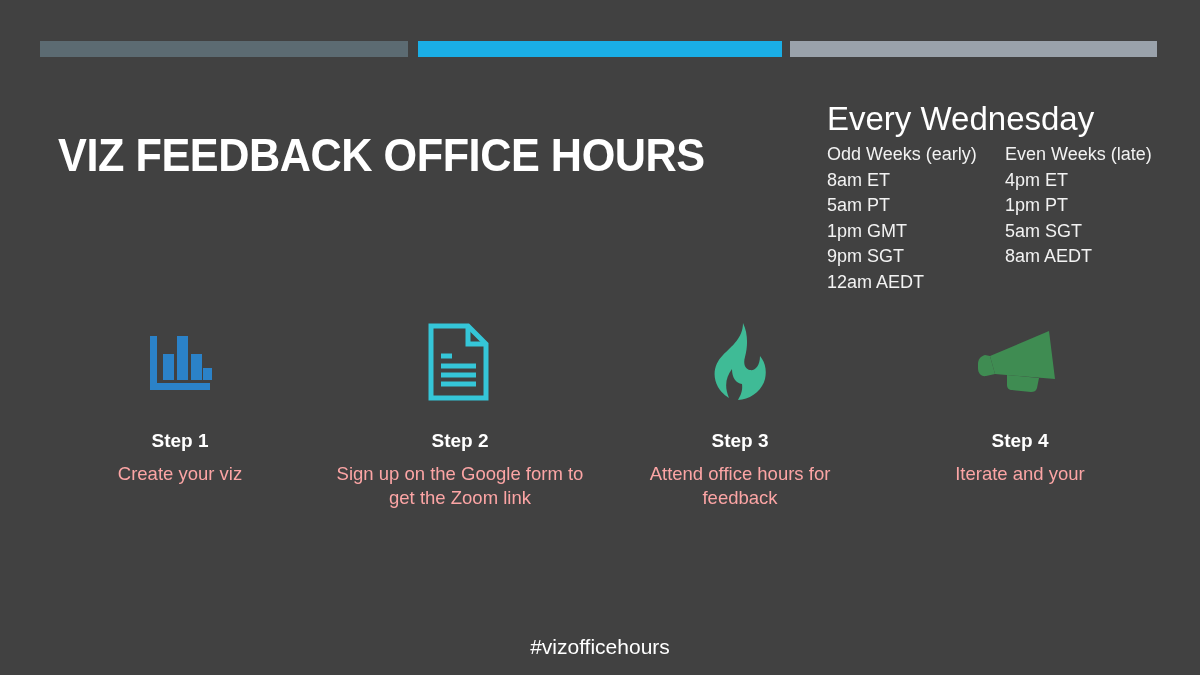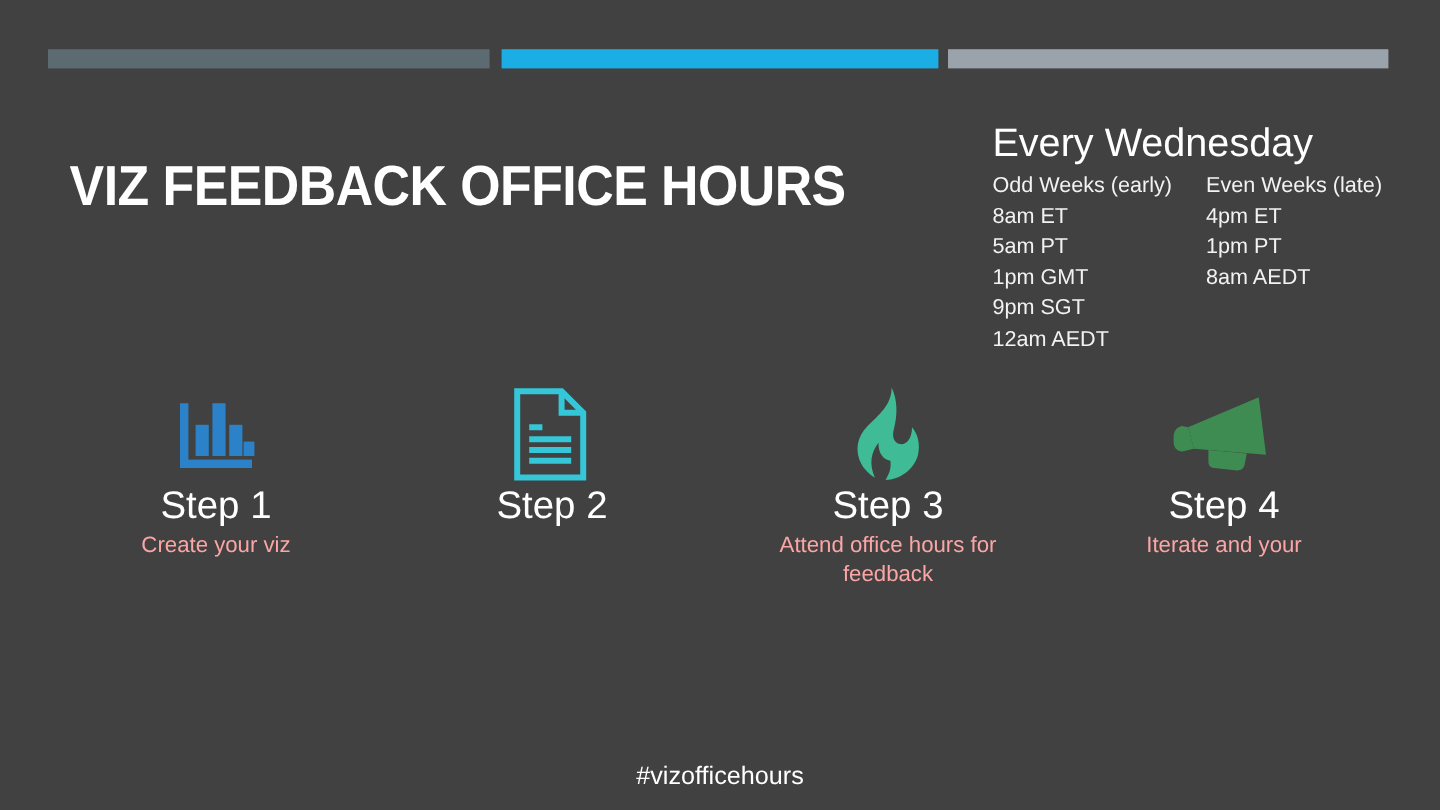--- a/index.html
+++ b/index.html
@@ -93,24 +93,24 @@
     flex-direction: column;
     align-items: center;
   }
   .step-icon {
     height: 84px;
     display: flex;
     align-items: center;
     justify-content: center;
   }
   .step-title {
-    margin-top: 0;
-    font-size: 32px;
+    margin-top: 20px;
+    font-size: 19px;
     line-height: 34px;
-    font-weight: normal;
+    font-weight: bold;
     color: #ffffff;
   }
   .step-caption {
     margin-top: 4px;
     font-size: 18.5px;
     line-height: 24px;
     color: #fca5a5;
     text-align: center;
     width: 250px;
   }
@@ -147,20 +147,21 @@
       <div class="schedule-time">8am ET</div>
       <div class="schedule-time">5am PT</div>
       <div class="schedule-time">1pm GMT</div>
       <div class="schedule-time">9pm SGT</div>
       <div class="schedule-time">12am AEDT</div>
     </div>
     <div class="schedule-col">
       <div class="schedule-col-head">Even Weeks (late)</div>
       <div class="schedule-time">4pm ET</div>
       <div class="schedule-time">1pm PT</div>
+      <div class="schedule-time">5am SGT</div>
       <div class="schedule-time">8am AEDT</div>
     </div>
   </div>
 </div>
 
 <div class="steps">
 
   <div class="step">
     <div class="step-icon">
       <svg width="72" height="72" viewBox="0 0 72 72" aria-hidden="true">
@@ -185,20 +186,21 @@
           <path d="M7 4 H44 L62 22 V76 H7 Z"></path>
           <path d="M44 4 V22 H62"></path>
           <path d="M17 34 H28"></path>
           <path d="M17 44 H52"></path>
           <path d="M17 53 H52"></path>
           <path d="M17 62 H52"></path>
         </g>
       </svg>
     </div>
     <div class="step-title">Step 2</div>
+    <div class="step-caption">Sign up on the Google form to get the Zoom link</div>
   </div>
 
   <div class="step">
     <div class="step-icon">
       <svg width="60" height="80" viewBox="0 0 60 80" aria-hidden="true">
         <path fill="#3fbb96" d="M33 1 C33 16 22 24 13 33 C4 42 2 54 8 65 C12 72 19 76 19 76 C14 64 16 55 22 47 C22 56 26 61 32 62 C33 70 30 74 28 78 C40 78 52 69 55 57 C57 48 55 40 50 34 C50 44 45 49 40 48 C35 47 33 42 35 35 C38 24 38 11 33 1 Z"></path>
       </svg>
     </div>
     <div class="step-title">Step 3</div>
     <div class="step-caption">Attend office hours for feedback</div>

